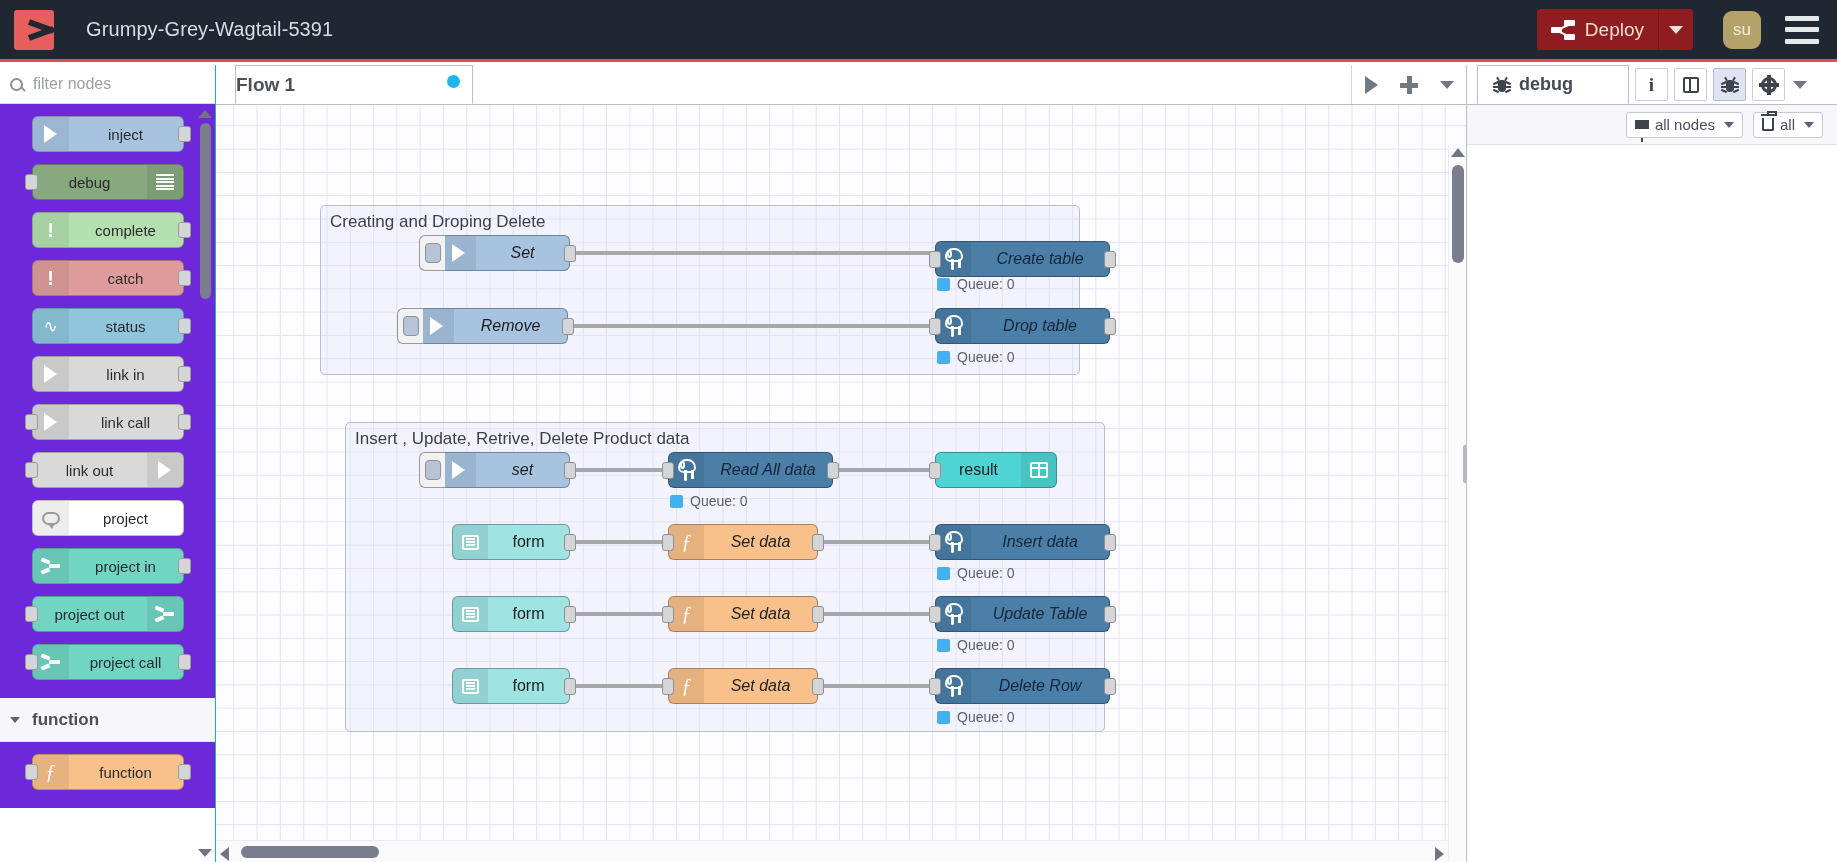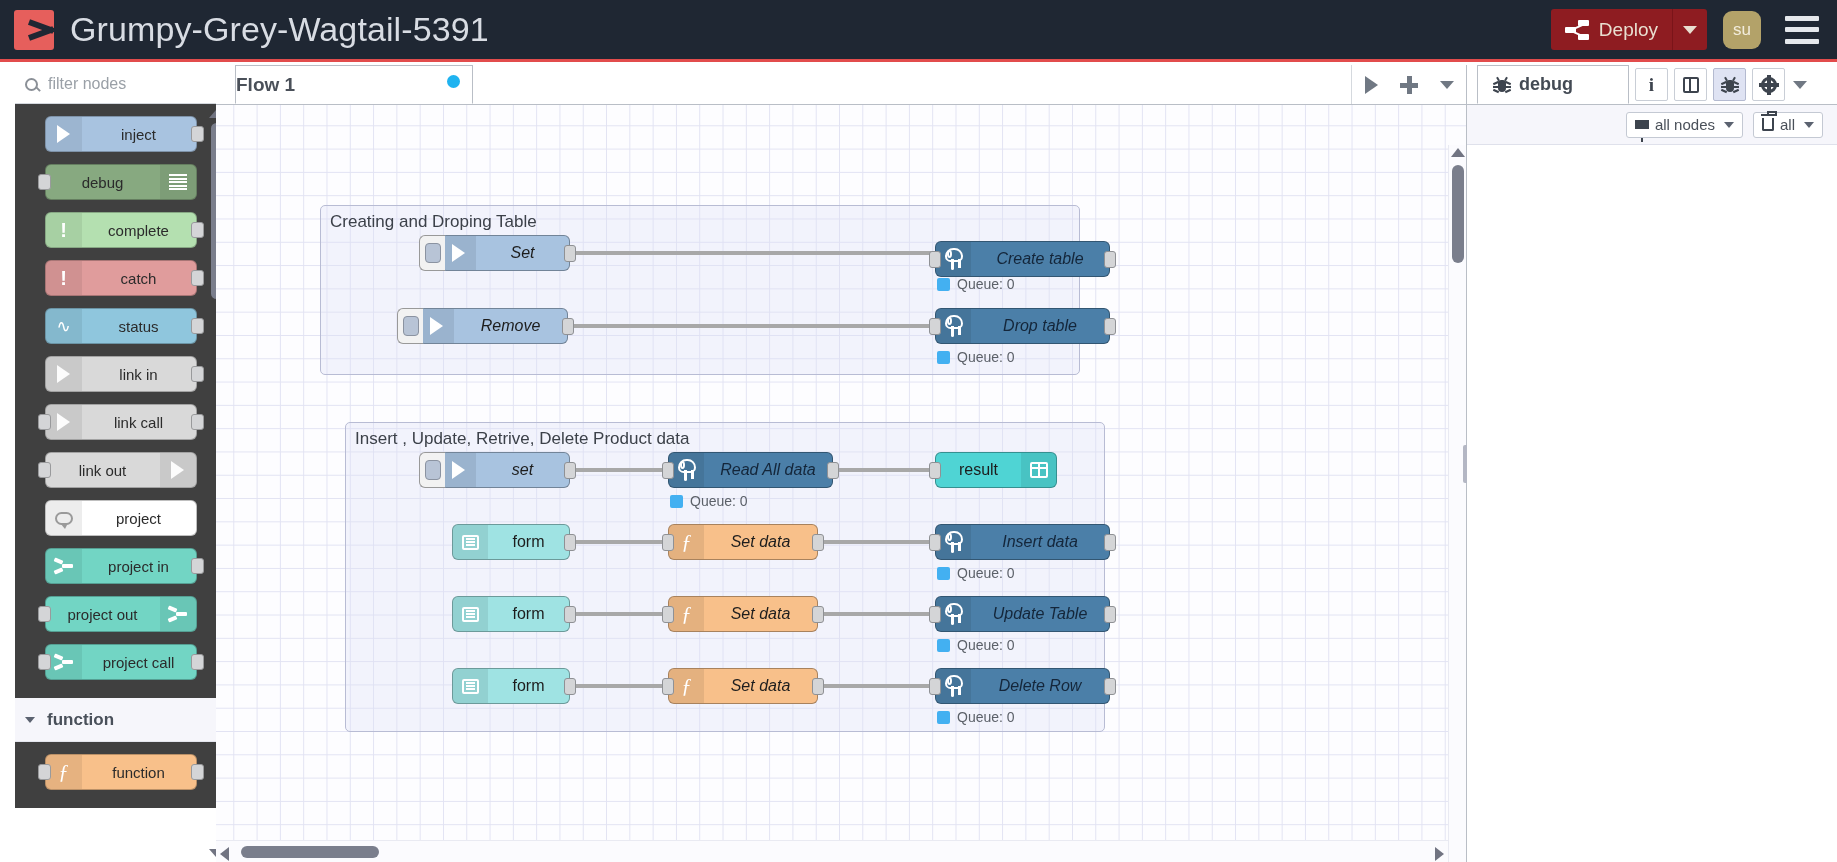--- a/index.html
+++ b/index.html
@@ -29,21 +29,21 @@
   }
   #logo-mark::before {
     width: 26px; height: 6px; left: 15px; top: 9px;
     transform: rotate(20deg); transform-origin: left center;
   }
   #logo-mark::after {
     width: 26px; height: 6px; left: 15px; top: 25px;
     transform: rotate(-20deg); transform-origin: left center;
   }
   #app-title {
-    color: #d8dce3; font-size: 34px; margin-left: 16px;
+    color: #d8dce3; font-size: 20px; margin-left: 32px;
     letter-spacing: .1px; white-space: nowrap;
   }
   #header-right {
     margin-left: auto; display: flex; align-items: center;
     padding-right: 18px;
   }
   #deploy-btn {
     display: flex; align-items: center; height: 41px;
     background: #8e1c21; border-radius: 3px; cursor: pointer;
   }
@@ -65,37 +65,37 @@
   #deploy-label { color: #e9dfd0; font-size: 19px; }
   #deploy-caret {
     width: 34px; display: flex; align-items: center; justify-content: center;
     height: 100%;
   }
   .caret-dn {
     width: 0; height: 0; border-left: 7px solid transparent;
     border-right: 7px solid transparent; border-top: 8px solid #e9dfd0;
   }
   #user-avatar {
-    width: 38px; height: 38px; margin-left: 16px;
+    width: 38px; height: 38px; margin-left: 30px;
     background: #b3a269; border-radius: 9px;
     color: #f2ecdc; font-size: 17px;
     display: flex; align-items: center; justify-content: center;
   }
   #menu-btn {
     margin-left: 24px; width: 34px; height: 28px;
     display: flex; flex-direction: column; justify-content: space-between;
     cursor: pointer;
   }
   #menu-btn span { display: block; height: 5px; background: #e5e8ec; border-radius: 1px; }
 
   
   #palette {
-    position: absolute; top: 65px; left: 15px;
+    position: absolute; top: 65px; left: 0;
     width: 216px; height: 797px;
-    background: #fff; border-right: 5px solid #14b8a6;
+    background: #fff; border-right: 1px solid #14b8a6;
     overflow: hidden;
   }
   #palette-search {
     height: 39px; border-bottom: 1px solid #d4d8de;
     display: flex; align-items: center; padding: 0 10px;
     background: #fff;
   }
   .search-glyph {
     width: 13px; height: 13px; border: 2px solid #8b9097;
     border-radius: 50%; position: relative; margin-right: 8px; flex: none;
@@ -116,21 +116,21 @@
     border-bottom: 1px solid #e4e6ef;
     display: flex; align-items: center; padding-left: 10px;
     font-weight: bold; font-size: 17px; color: #49505a;
     cursor: pointer;
   }
   .cat-caret {
     width: 0; height: 0; margin-right: 12px;
     border-left: 5px solid transparent; border-right: 5px solid transparent;
     border-top: 6px solid #5b6270;
   }
-  .cat-body { padding: 12px 0 6px 0; background: #404040; }
+  .cat-body { padding: 12px 0 6px 0; background: #6d28d9; }
 
   .pnode {
     position: relative; height: 36px; margin: 0 auto 12px auto;
     width: 152px; border-radius: 6px;
     border: 1px solid rgba(0,0,0,.25);
     display: flex; align-items: center;
     font-size: 15px; color: #2b2b2b; cursor: grab;
   }
   .pnode .picon {
     width: 36px; height: 100%; flex: none;
@@ -587,21 +587,21 @@
         </div>
       <div class="tab-act">
           <span class="ic-caret"></span>
         </div>
     </div>
   </div>
 
   <div id="canvas">
     <div id="groups-layer">
         <div class="group" style="left: 104px; top: 100px; width: 760px; height: 170px;">
-          <div class="group-label">Creating and Droping Table</div>
+          <div class="group-label">Creating and Droping Delete</div>
         </div>
         <div class="group" style="left: 129px; top: 317px; width: 760px; height: 310px;">
           <div class="group-label">Insert , Update, Retrive, Delete Product data</div>
         </div>
       </div>
     <div id="wires-layer">
         <div class="wire" style="left: 354px; top: 146px; width: 365px;"></div>
         <div class="wire" style="left: 352px; top: 219px; width: 367px;"></div>
         <div class="wire" style="left: 354px; top: 363px; width: 98px;"></div>
         <div class="wire" style="left: 617px; top: 363px; width: 102px;"></div>

